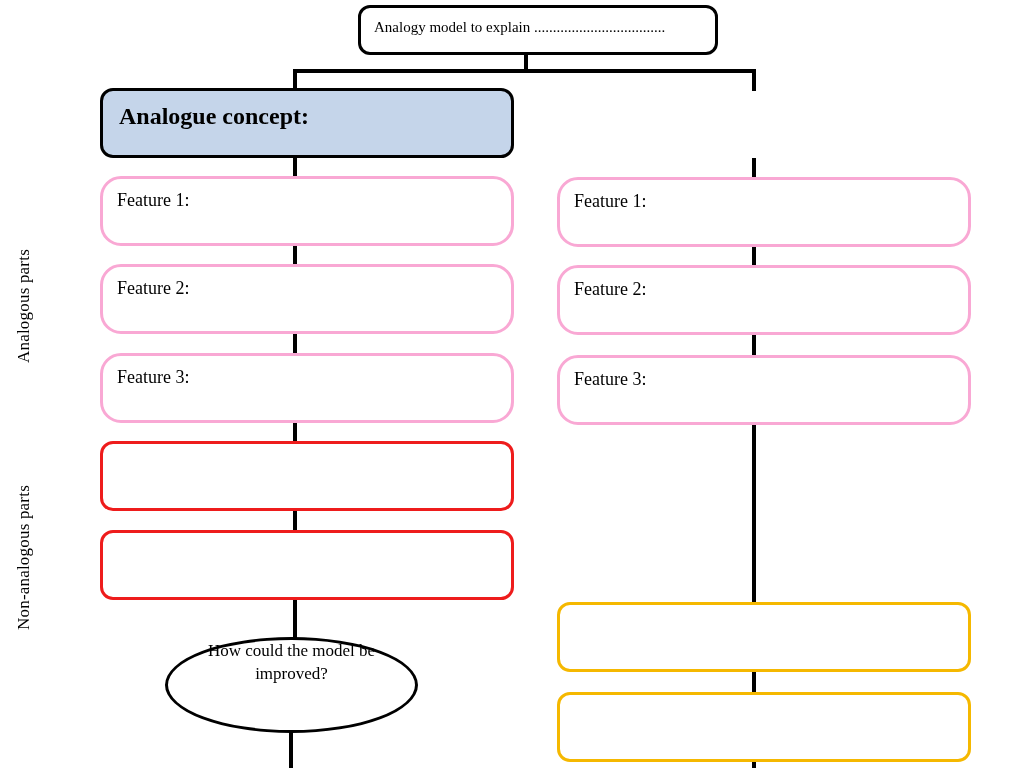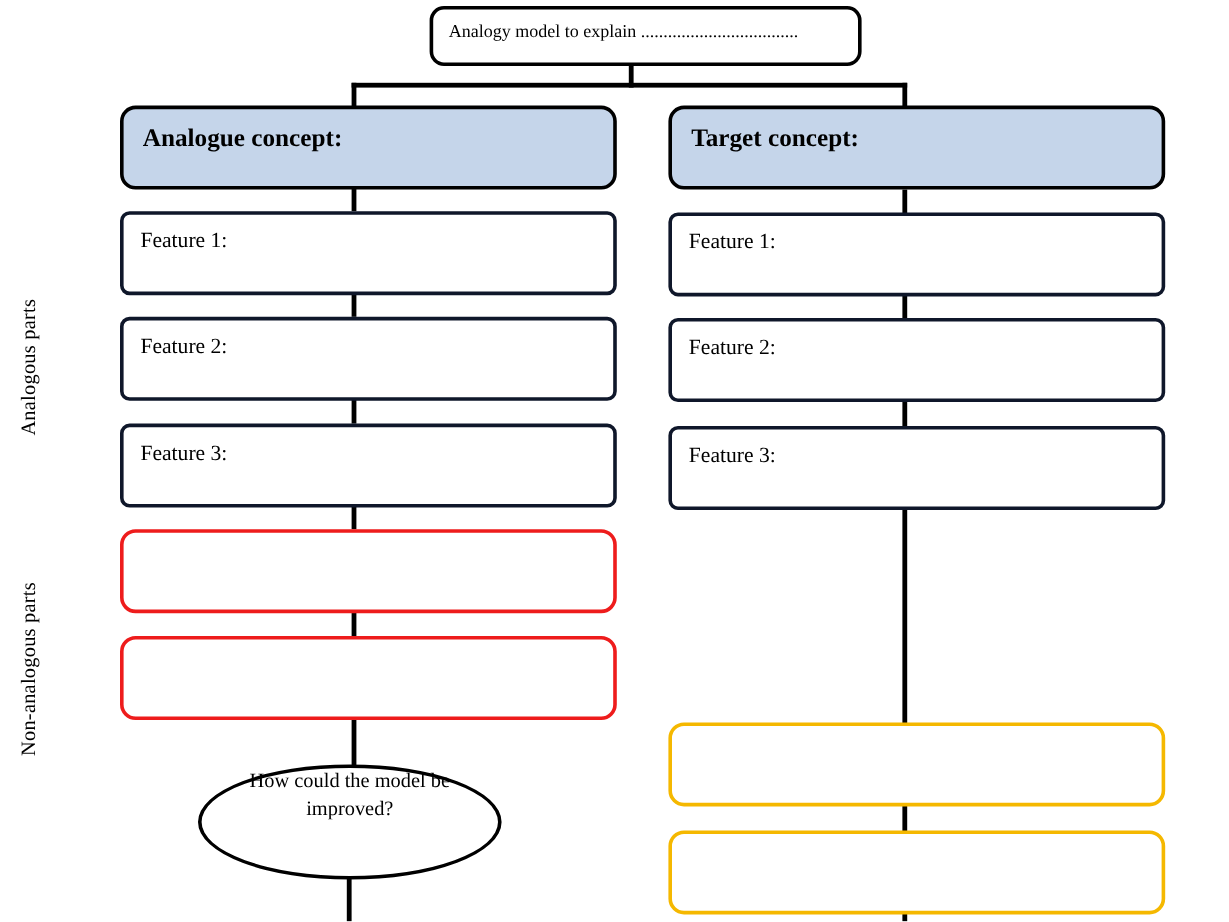--- a/index.html
+++ b/index.html
@@ -52,29 +52,29 @@
   }
 
   
   .node-concept {
     border: 3px solid #000000;
     border-radius: 13px;
     background: #c5d5ea;
   }
   .node-concept .node-label {
     font-weight: bold;
-    font-size: 21px;
+    font-size: 24px;
     left: 16px;
     top: 12px;
   }
 
   
   .node-feature {
-    border: 3px solid #0f172a;
-    border-radius: 8px;
+    border: 3px solid #f9a8d4;
+    border-radius: 21px;
   }
   .node-feature .node-label {
     font-size: 18px;
     left: 14px;
     top: 11px;
   }
 
   
   .node-red {
     border: 3px solid #ee1c1c;
@@ -168,23 +168,20 @@
   </div>
 
   <div class="node node-red" style="left:100px; top:530px; width:414px; height:70px;">
     <span class="node-label"></span>
   </div>
 
   <div class="node-ellipse" style="left:165px; top:637px; width:253px; height:96px;">
     <span class="ellipse-label">How could the model be improved?</span>
   </div>
 
-  <div class="node node-concept" style="left:557px; top:88px; width:414px; height:70px;">
-    <span class="node-label">Target concept:</span>
-  </div>
 
   <div class="node node-feature" style="left:557px; top:177px; width:414px; height:70px;">
     <span class="node-label">Feature 1:</span>
   </div>
 
   <div class="node node-feature" style="left:557px; top:265px; width:414px; height:70px;">
     <span class="node-label">Feature 2:</span>
   </div>
 
   <div class="node node-feature" style="left:557px; top:355px; width:414px; height:70px;">

